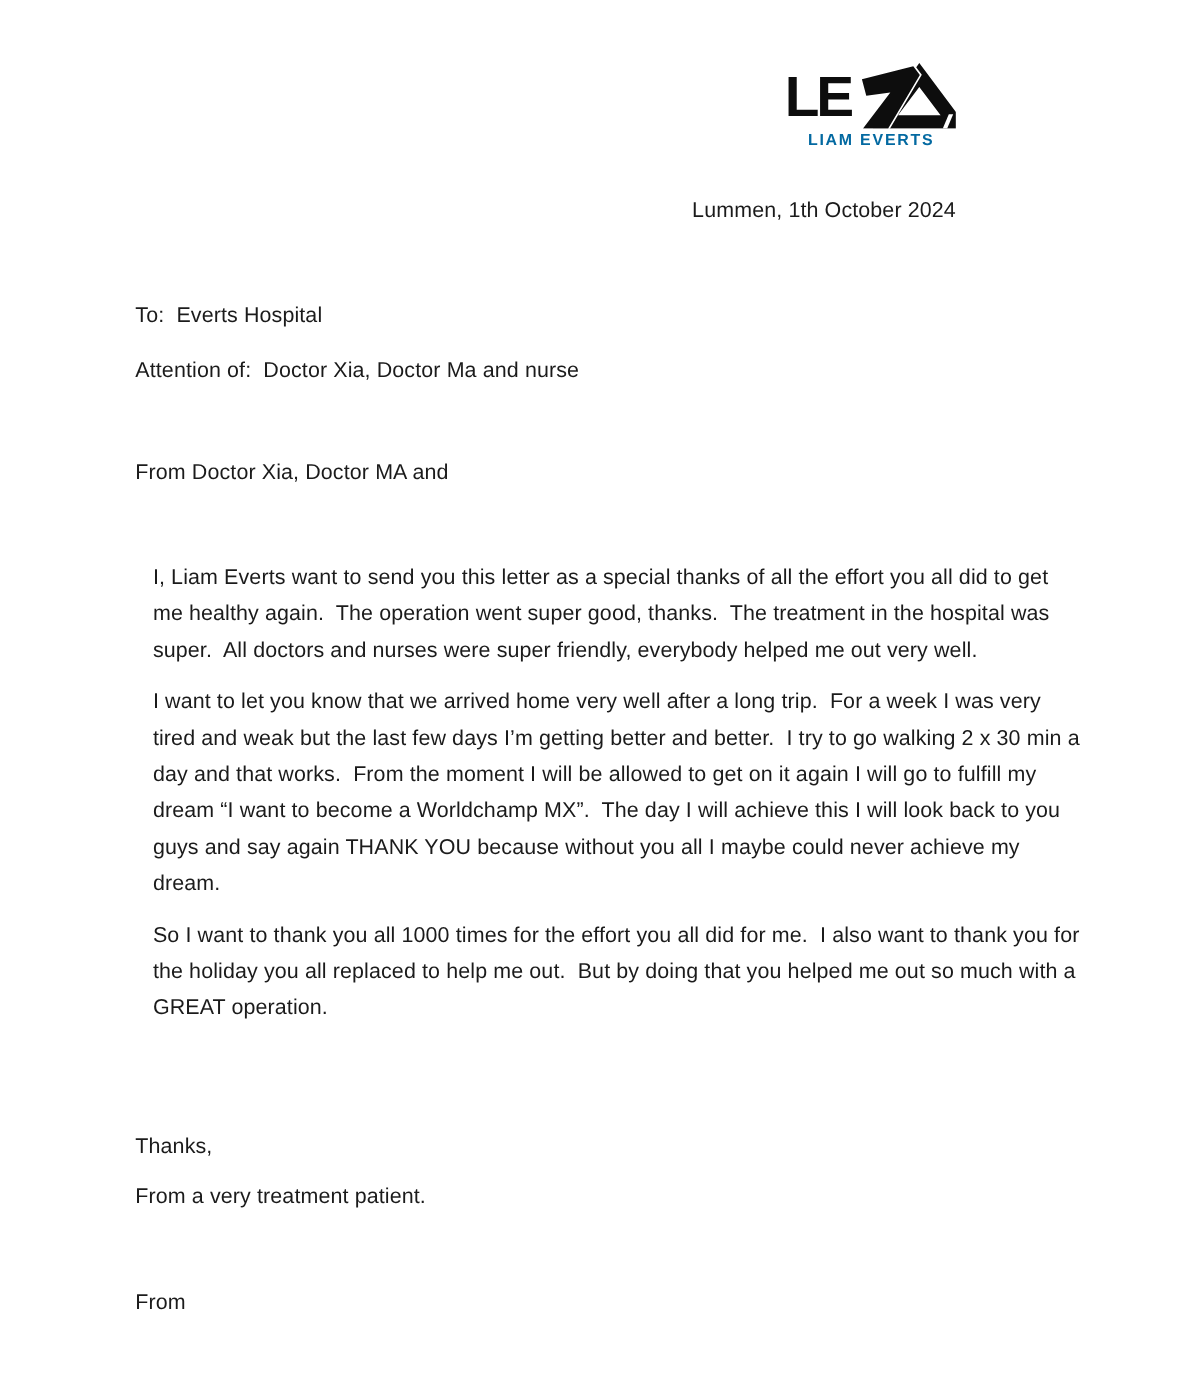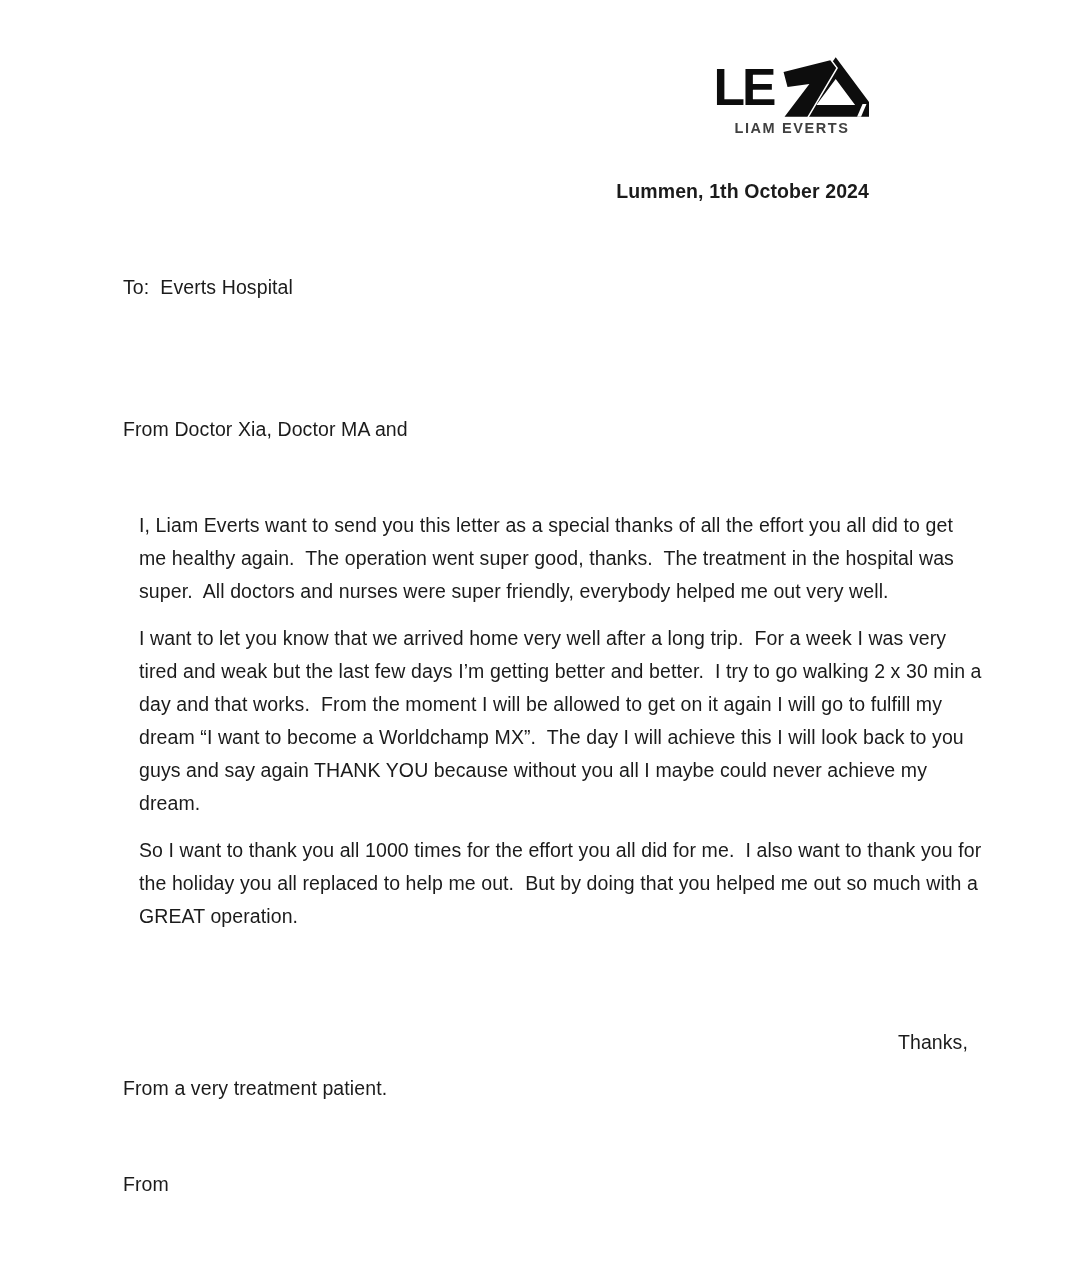--- a/index.html
+++ b/index.html
@@ -33,36 +33,35 @@
   .logo-mark {
     display: block;
     width: 154px;
     height: 62px;
   }
   .logo-brand {
     margin-top: 3px;
     font-size: 14.5px;
     font-weight: bold;
     letter-spacing: 1.6px;
-    color: #404040;
+    color: #0369a1;
     white-space: nowrap;
   }
   .date-line {
     position: absolute;
     top: 175px;
     right: 123px;
     text-align: right;
-    font-weight: bold;
   }
   .to-line        { position: absolute; left: 123px; top: 271px; width: 845px; }
   .attention-line { position: absolute; left: 123px; top: 321px; width: 845px; }
   .salutation     { position: absolute; left: 123px; top: 413px; width: 845px; }
   .body-block     { position: absolute; left: 139px; top: 509px; width: 845px; }
   .body-block p   { margin: 0 0 14px 0; }
-  .closing-1  { position: absolute; left: 123px; top: 1026px; width: 845px; text-align: right; }
+  .closing-1  { position: absolute; left: 123px; top: 1026px; width: 845px; }
   .closing-2  { position: absolute; left: 123px; top: 1072px; width: 845px; }
   .signature  { position: absolute; left: 123px; top: 1168px; width: 845px; }
 </style>
 </head>
 <body>
 
 <div class="page">
 
   <div class="logo-block">
     <svg class="logo-mark" viewBox="0 0 310 124" xmlns="http://www.w3.org/2000/svg" aria-hidden="true">
@@ -75,20 +74,21 @@
 
       <text x="-3" y="101" font-family="Liberation Sans, DejaVu Sans, sans-serif" font-size="104" font-weight="bold" letter-spacing="-6" fill="#0d0d0d">LE</text>
     </svg>
     <div class="logo-brand">LIAM EVERTS</div>
   </div>
 
   <div class="txt date-line">Lummen, 1th October 2024</div>
 
   <div class="txt to-line">To:  Everts Hospital</div>
 
+  <div class="txt attention-line">Attention of:  Doctor Xia, Doctor Ma and nurse</div>
 
   <div class="txt salutation">From Doctor Xia, Doctor MA and</div>
 
   <div class="body-block">
     <p class="txt">I, Liam Everts want to send you this letter as a special thanks of all the effort you all did to get me healthy again.  The operation went super good, thanks.  The treatment in the hospital was super.  All doctors and nurses were super friendly, everybody helped me out very well.</p>
     <p class="txt">I want to let you know that we arrived home very well after a long trip.  For a week I was very tired and weak but the last few days I’m getting better and better.  I try to go walking 2 x 30 min a day and that works.  From the moment I will be allowed to get on it again I will go to fulfill my dream “I want to become a Worldchamp MX”.  The day I will achieve this I will look back to you guys and say again THANK YOU because without you all I maybe could never achieve my dream.</p>
     <p class="txt">So I want to thank you all 1000 times for the effort you all did for me.  I also want to thank you for the holiday you all replaced to help me out.  But by doing that you helped me out so much with a GREAT operation.</p>
   </div>
 
   <div class="txt closing-1">Thanks,</div>

